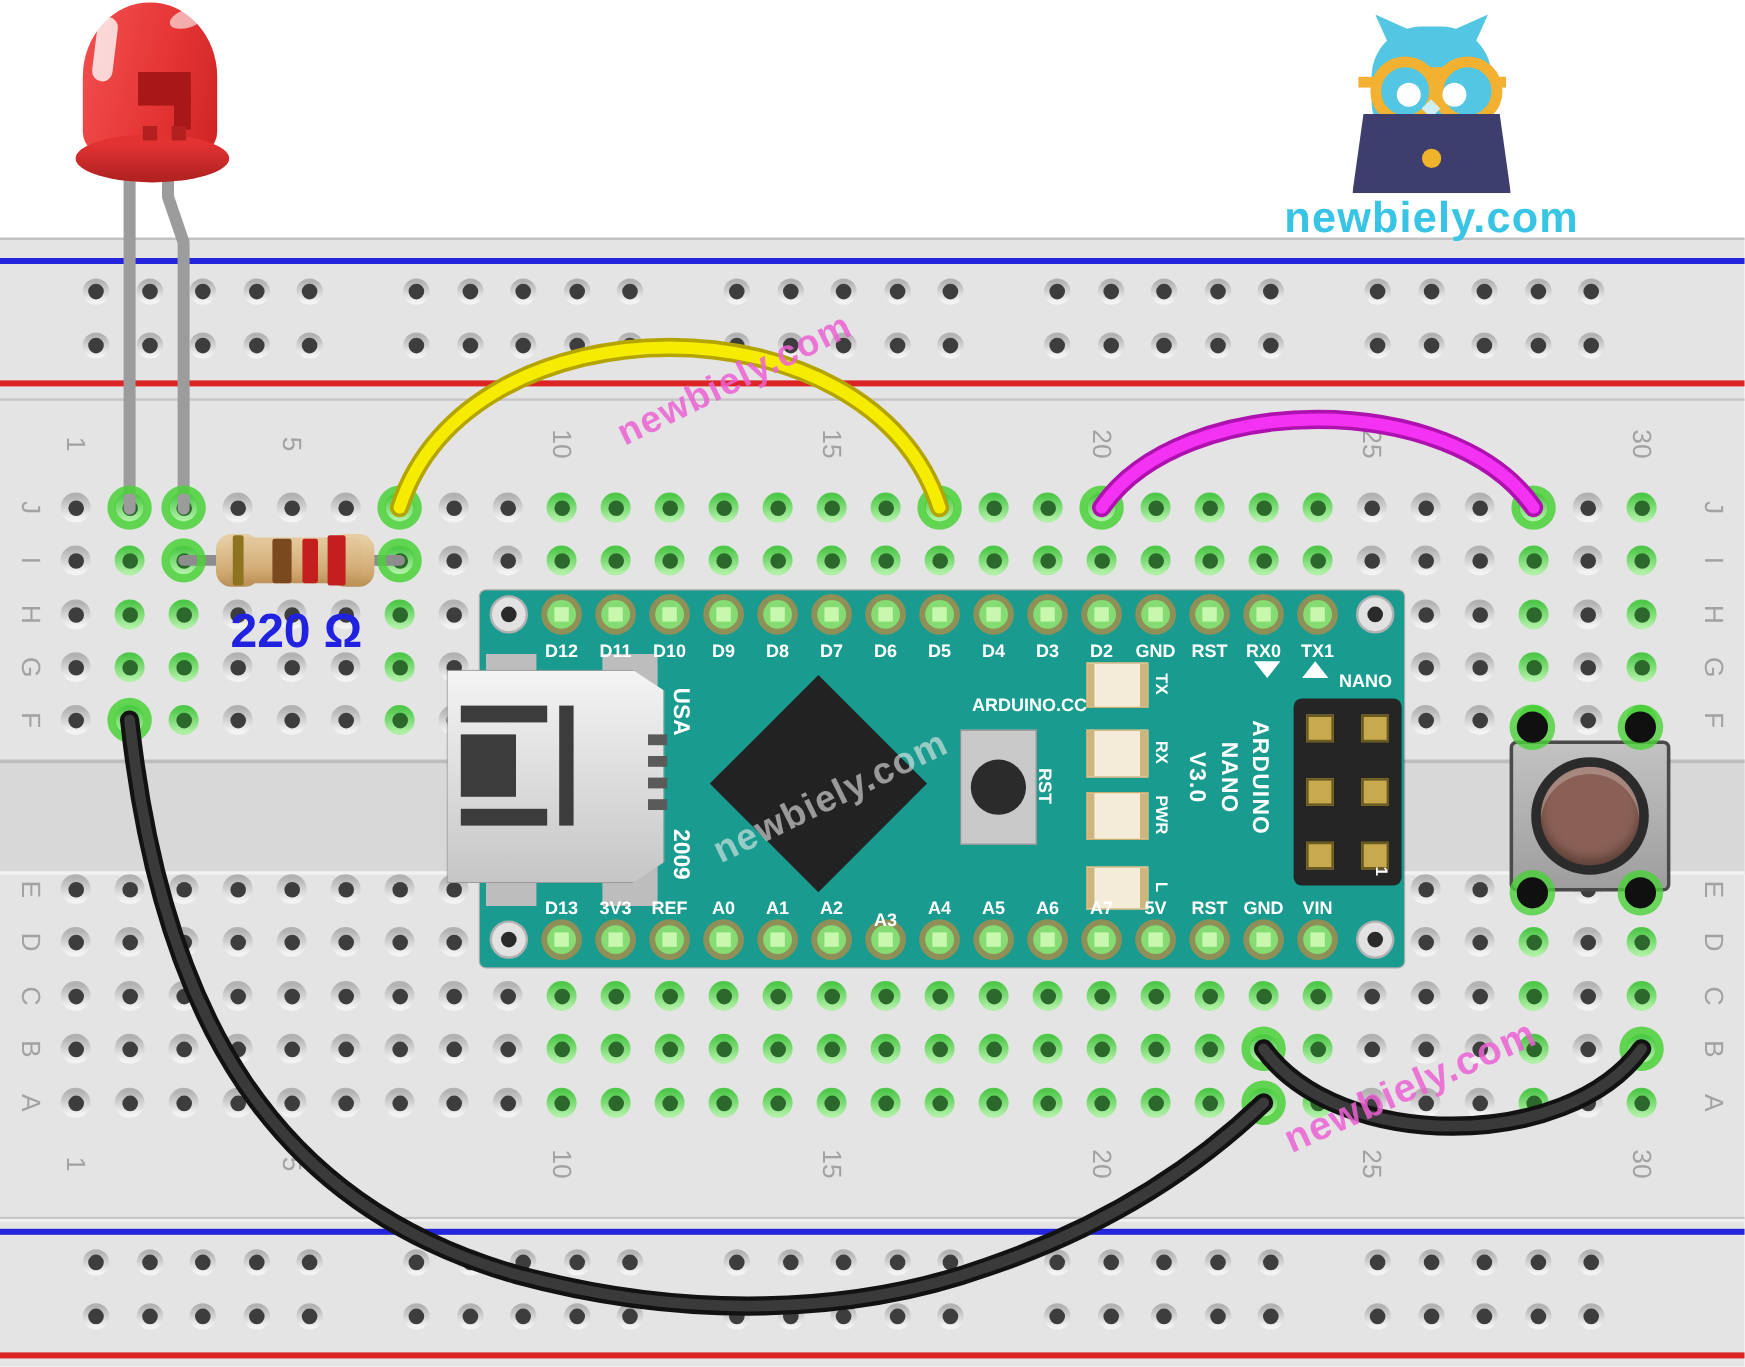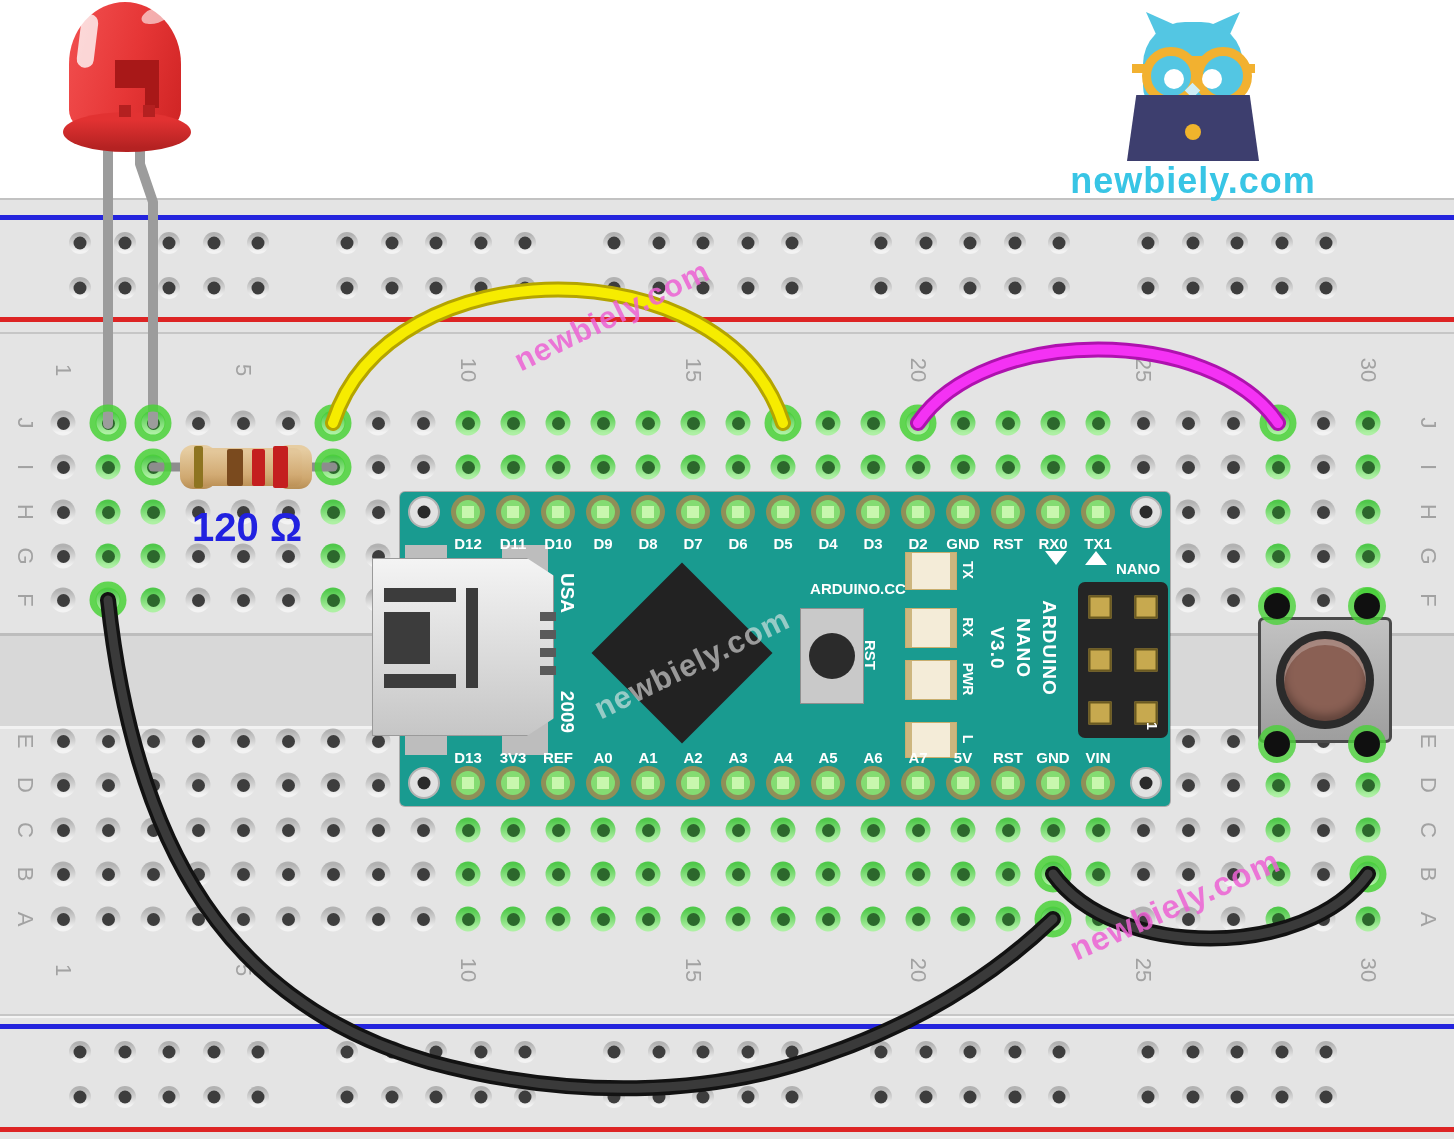--- a/index.html
+++ b/index.html
@@ -605,21 +605,21 @@
 
   <div id="resistor">
     <div class="bulge" style="left:0;"></div>
     <div class="bulge" style="left:95px;"></div>
     <div class="mid"></div>
     <div class="band" style="left: 14px; top: 1px; width: 9px; height: 42px; background: rgb(142, 116, 32);"></div>
     <div class="band" style="left: 47px; top: 4px; width: 16px; height: 37px; background: rgb(122, 74, 30);"></div>
     <div class="band" style="left: 72px; top: 4px; width: 13px; height: 37px; background: rgb(196, 31, 31);"></div>
     <div class="band" style="left: 93px; top: 1px; width: 15px; height: 42px; background: rgb(196, 31, 31);"></div>
   </div>
-  <div id="resistor-label">120 Ω</div>
+  <div id="resistor-label">220 Ω</div>
 
   <div id="arduino" style="background: rgb(25, 155, 144);">
     <div class="mount" style="left:24px;top:20px;"></div>
     <div class="mount" style="left:746px;top:20px;"></div>
     <div class="mount" style="left:24px;top:291px;"></div>
     <div class="mount" style="left:746px;top:291px;"></div>
 
     <div class="usb-pad" style="left:5px;top:53px;width:42px;height:30px;"></div>
     <div class="usb-pad" style="left:102px;top:53px;width:46px;height:40px;"></div>
     <div class="usb-pad" style="left:5px;top:233px;width:42px;height:30px;"></div>
@@ -712,21 +712,21 @@
         <div class="pinlabel" style="left: 113px; top: 265px;">3V3</div>
         <div class="apin" style="left: 158px; top: 291px;"></div>
         <div class="pinlabel" style="left: 158px; top: 265px;">REF</div>
         <div class="apin" style="left: 203px; top: 291px;"></div>
         <div class="pinlabel" style="left: 203px; top: 265px;">A0</div>
         <div class="apin" style="left: 248px; top: 291px;"></div>
         <div class="pinlabel" style="left: 248px; top: 265px;">A1</div>
         <div class="apin" style="left: 293px; top: 291px;"></div>
         <div class="pinlabel" style="left: 293px; top: 265px;">A2</div>
         <div class="apin" style="left: 338px; top: 291px;"></div>
-        <div class="pinlabel" style="left: 338px; top: 265px;">A3</div>
+        <div class="pinlabel" style="left: 338px; top: 275px;">A3</div>
         <div class="apin" style="left: 383px; top: 291px;"></div>
         <div class="pinlabel" style="left: 383px; top: 265px;">A4</div>
         <div class="apin" style="left: 428px; top: 291px;"></div>
         <div class="pinlabel" style="left: 428px; top: 265px;">A5</div>
         <div class="apin" style="left: 473px; top: 291px;"></div>
         <div class="pinlabel" style="left: 473px; top: 265px;">A6</div>
         <div class="apin" style="left: 518px; top: 291px;"></div>
         <div class="pinlabel" style="left: 518px; top: 265px;">A7</div>
         <div class="apin" style="left: 563px; top: 291px;"></div>
         <div class="pinlabel" style="left: 563px; top: 265px;">5V</div>

